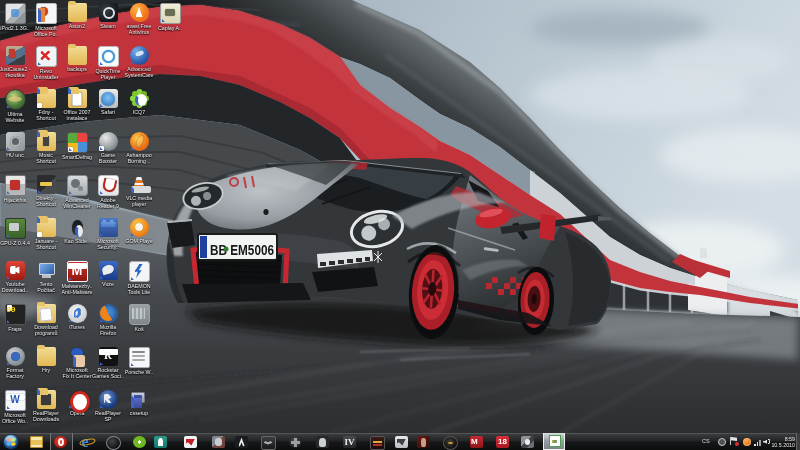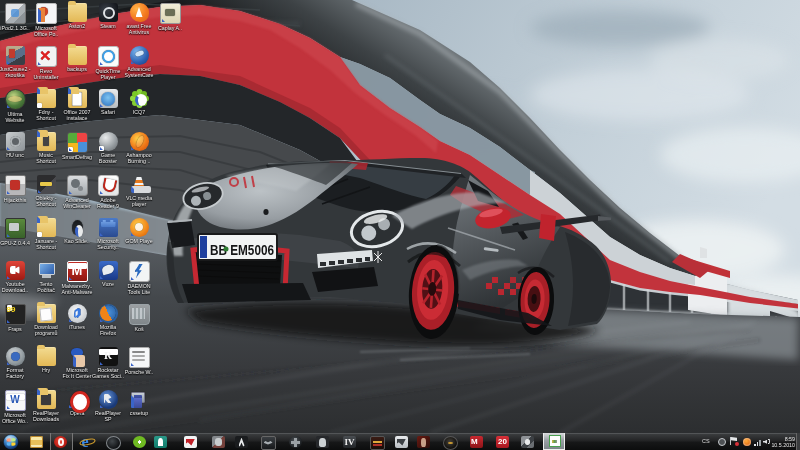--- a/index.html
+++ b/index.html
@@ -674,21 +674,21 @@
 <div style="position:absolute;left:417px;top:2.5px;width:13px;height:12px;background:linear-gradient(135deg,#6a1a12,#2a0c08);border-radius:2px">
         <div style="position:absolute;left:4px;top:2px;width:5px;height:9px;background:#c8a088;border-radius:40%"></div>
       </div>
 <div style="position:absolute;left:443px;top:2.5px;width:13px;height:12px;background:radial-gradient(circle at 45% 40%,#44403a,#0e0d0b 72%);border-radius:50%;border:0.5px solid #555">
         <div style="position:absolute;left:4px;top:5px;width:5px;height:2.5px;background:#c89a32;border-radius:50%"></div>
       </div>
 <div style="position:absolute;left:470px;top:2.5px;width:13px;height:12px;background:linear-gradient(#c82830,#8e1418);border-radius:2px">
         <span style="position:absolute;left:1px;top:1.5px;font:bold 8px 'Liberation Sans';color:#fff">M</span>
       </div>
 <div style="position:absolute;left:496px;top:2.5px;width:13px;height:12px;background:linear-gradient(#d83038,#a81820);border-radius:2px">
-        <span style="position:absolute;left:2px;top:1.5px;font:bold 8px 'Liberation Sans';color:#fff">20</span>
+        <span style="position:absolute;left:2px;top:1.5px;font:bold 8px 'Liberation Sans';color:#fff">18</span>
       </div>
 <div style="position:absolute;left:521px;top:2.5px;width:13px;height:12px;background:linear-gradient(135deg,#8e9296 0 40%,#3c4044 40% 70%,#6a6e72 70%);border-radius:2px">
         <div style="position:absolute;left:4px;top:3px;width:5px;height:6px;background:#e8eaeb;border-radius:45%"></div>
       </div>
 <div style="position:absolute;left:543px;top:0;width:22px;height:17px;background:linear-gradient(#dadcde,#9aa0a5 45%,#7e858a);border:1px solid #eee;border-top:none;box-sizing:border-box">
 <div style="position:absolute;left:4.5px;top:2px;width:12px;height:12px;background:#fefefe;border:0.8px solid #4aa050;box-sizing:border-box">
 <div style="position:absolute;left:2px;top:3.5px;width:5px;height:3px;background:linear-gradient(90deg,#d8b84a,#5a9a4a 55%,#9a9a98)"></div>
         </div>
       </div>
 <div class="tray" style="left:702px;top:5px;color:#ddd">CS</div>

